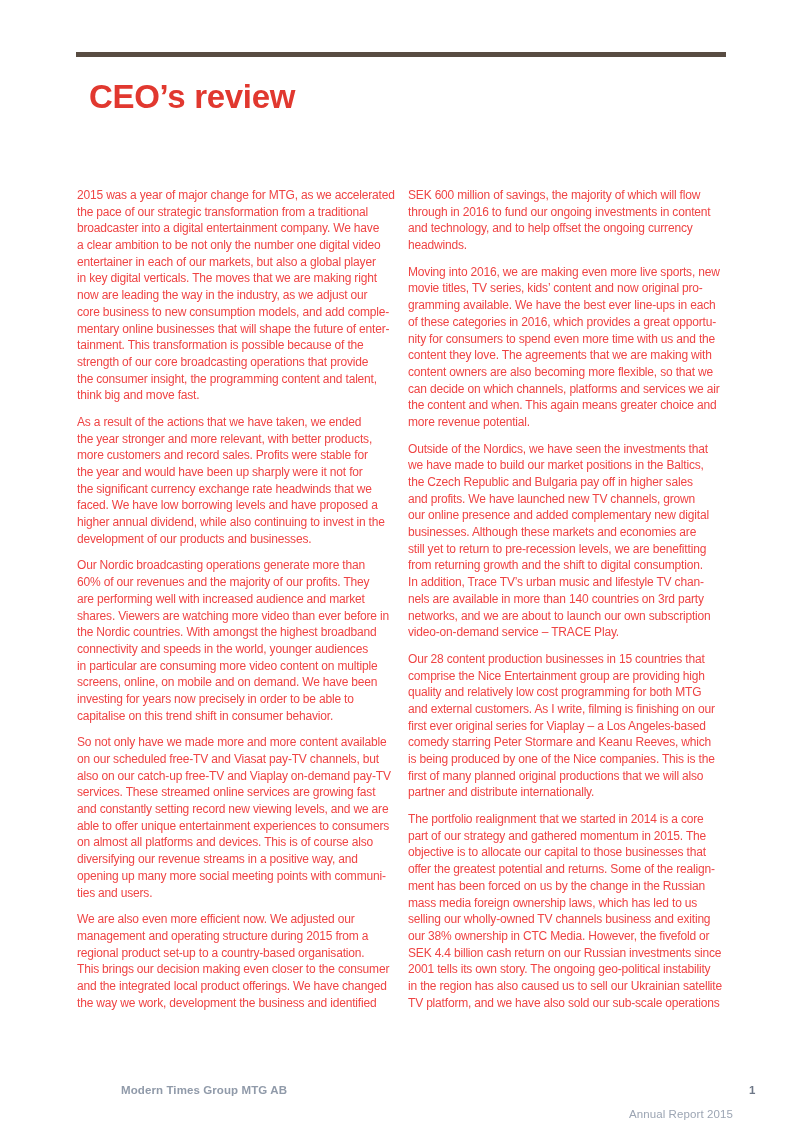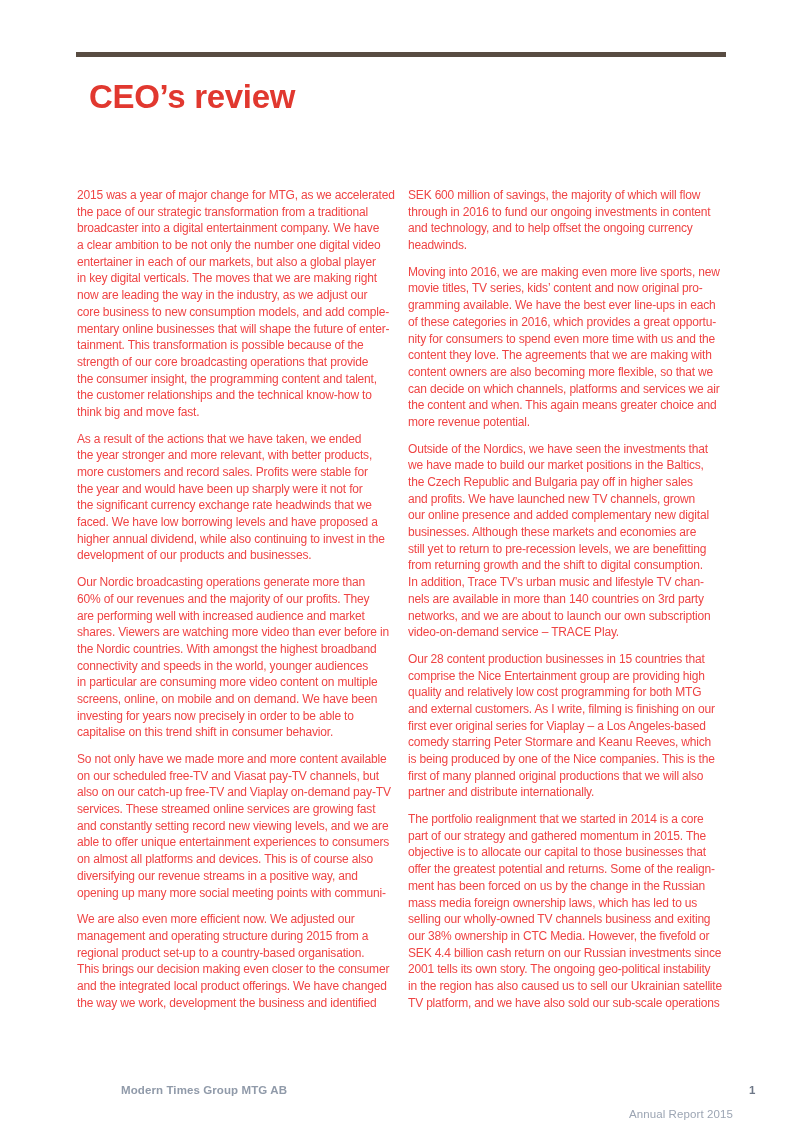--- a/index.html
+++ b/index.html
@@ -85,21 +85,20 @@
         <div class="line">broadcaster into a digital entertainment company. We have</div>
         <div class="line">a clear ambition to be not only the number one digital video</div>
         <div class="line">entertainer in each of our markets, but also a global player</div>
         <div class="line">in key digital verticals. The moves that we are making right</div>
         <div class="line">now are leading the way in the industry, as we adjust our</div>
         <div class="line">core business to new consumption models, and add comple-</div>
         <div class="line">mentary online businesses that will shape the future of enter-</div>
         <div class="line">tainment. This transformation is possible because of the</div>
         <div class="line">strength of our core broadcasting operations that provide</div>
         <div class="line">the consumer insight, the programming content and talent,</div>
-        <div class="line">the customer relationships and the technical know-how to</div>
         <div class="line">think big and move fast.</div>
       </div>
       <div class="para">
         <div class="line">As a result of the actions that we have taken, we ended</div>
         <div class="line">the year stronger and more relevant, with better products,</div>
         <div class="line">more customers and record sales. Profits were stable for</div>
         <div class="line">the year and would have been up sharply were it not for</div>
         <div class="line">the significant currency exchange rate headwinds that we</div>
         <div class="line">faced. We have low borrowing levels and have proposed a</div>
         <div class="line">higher annual dividend, while also continuing to invest in the</div>
@@ -120,20 +119,21 @@
       <div class="para">
         <div class="line">So not only have we made more and more content available</div>
         <div class="line">on our scheduled free-TV and Viasat pay-TV channels, but</div>
         <div class="line">also on our catch-up free-TV and Viaplay on-demand pay-TV</div>
         <div class="line">services. These streamed online services are growing fast</div>
         <div class="line">and constantly setting record new viewing levels, and we are</div>
         <div class="line">able to offer unique entertainment experiences to consumers</div>
         <div class="line">on almost all platforms and devices. This is of course also</div>
         <div class="line">diversifying our revenue streams in a positive way, and</div>
         <div class="line">opening up many more social meeting points with communi-</div>
+        <div class="line">ties and users.</div>
       </div>
       <div class="para">
         <div class="line">We are also even more efficient now. We adjusted our</div>
         <div class="line">management and operating structure during 2015 from a</div>
         <div class="line">regional product set-up to a country-based organisation.</div>
         <div class="line">This brings our decision making even closer to the consumer</div>
         <div class="line">and the integrated local product offerings. We have changed</div>
         <div class="line">the way we work, development the business and identified</div>
       </div>
     </div>

